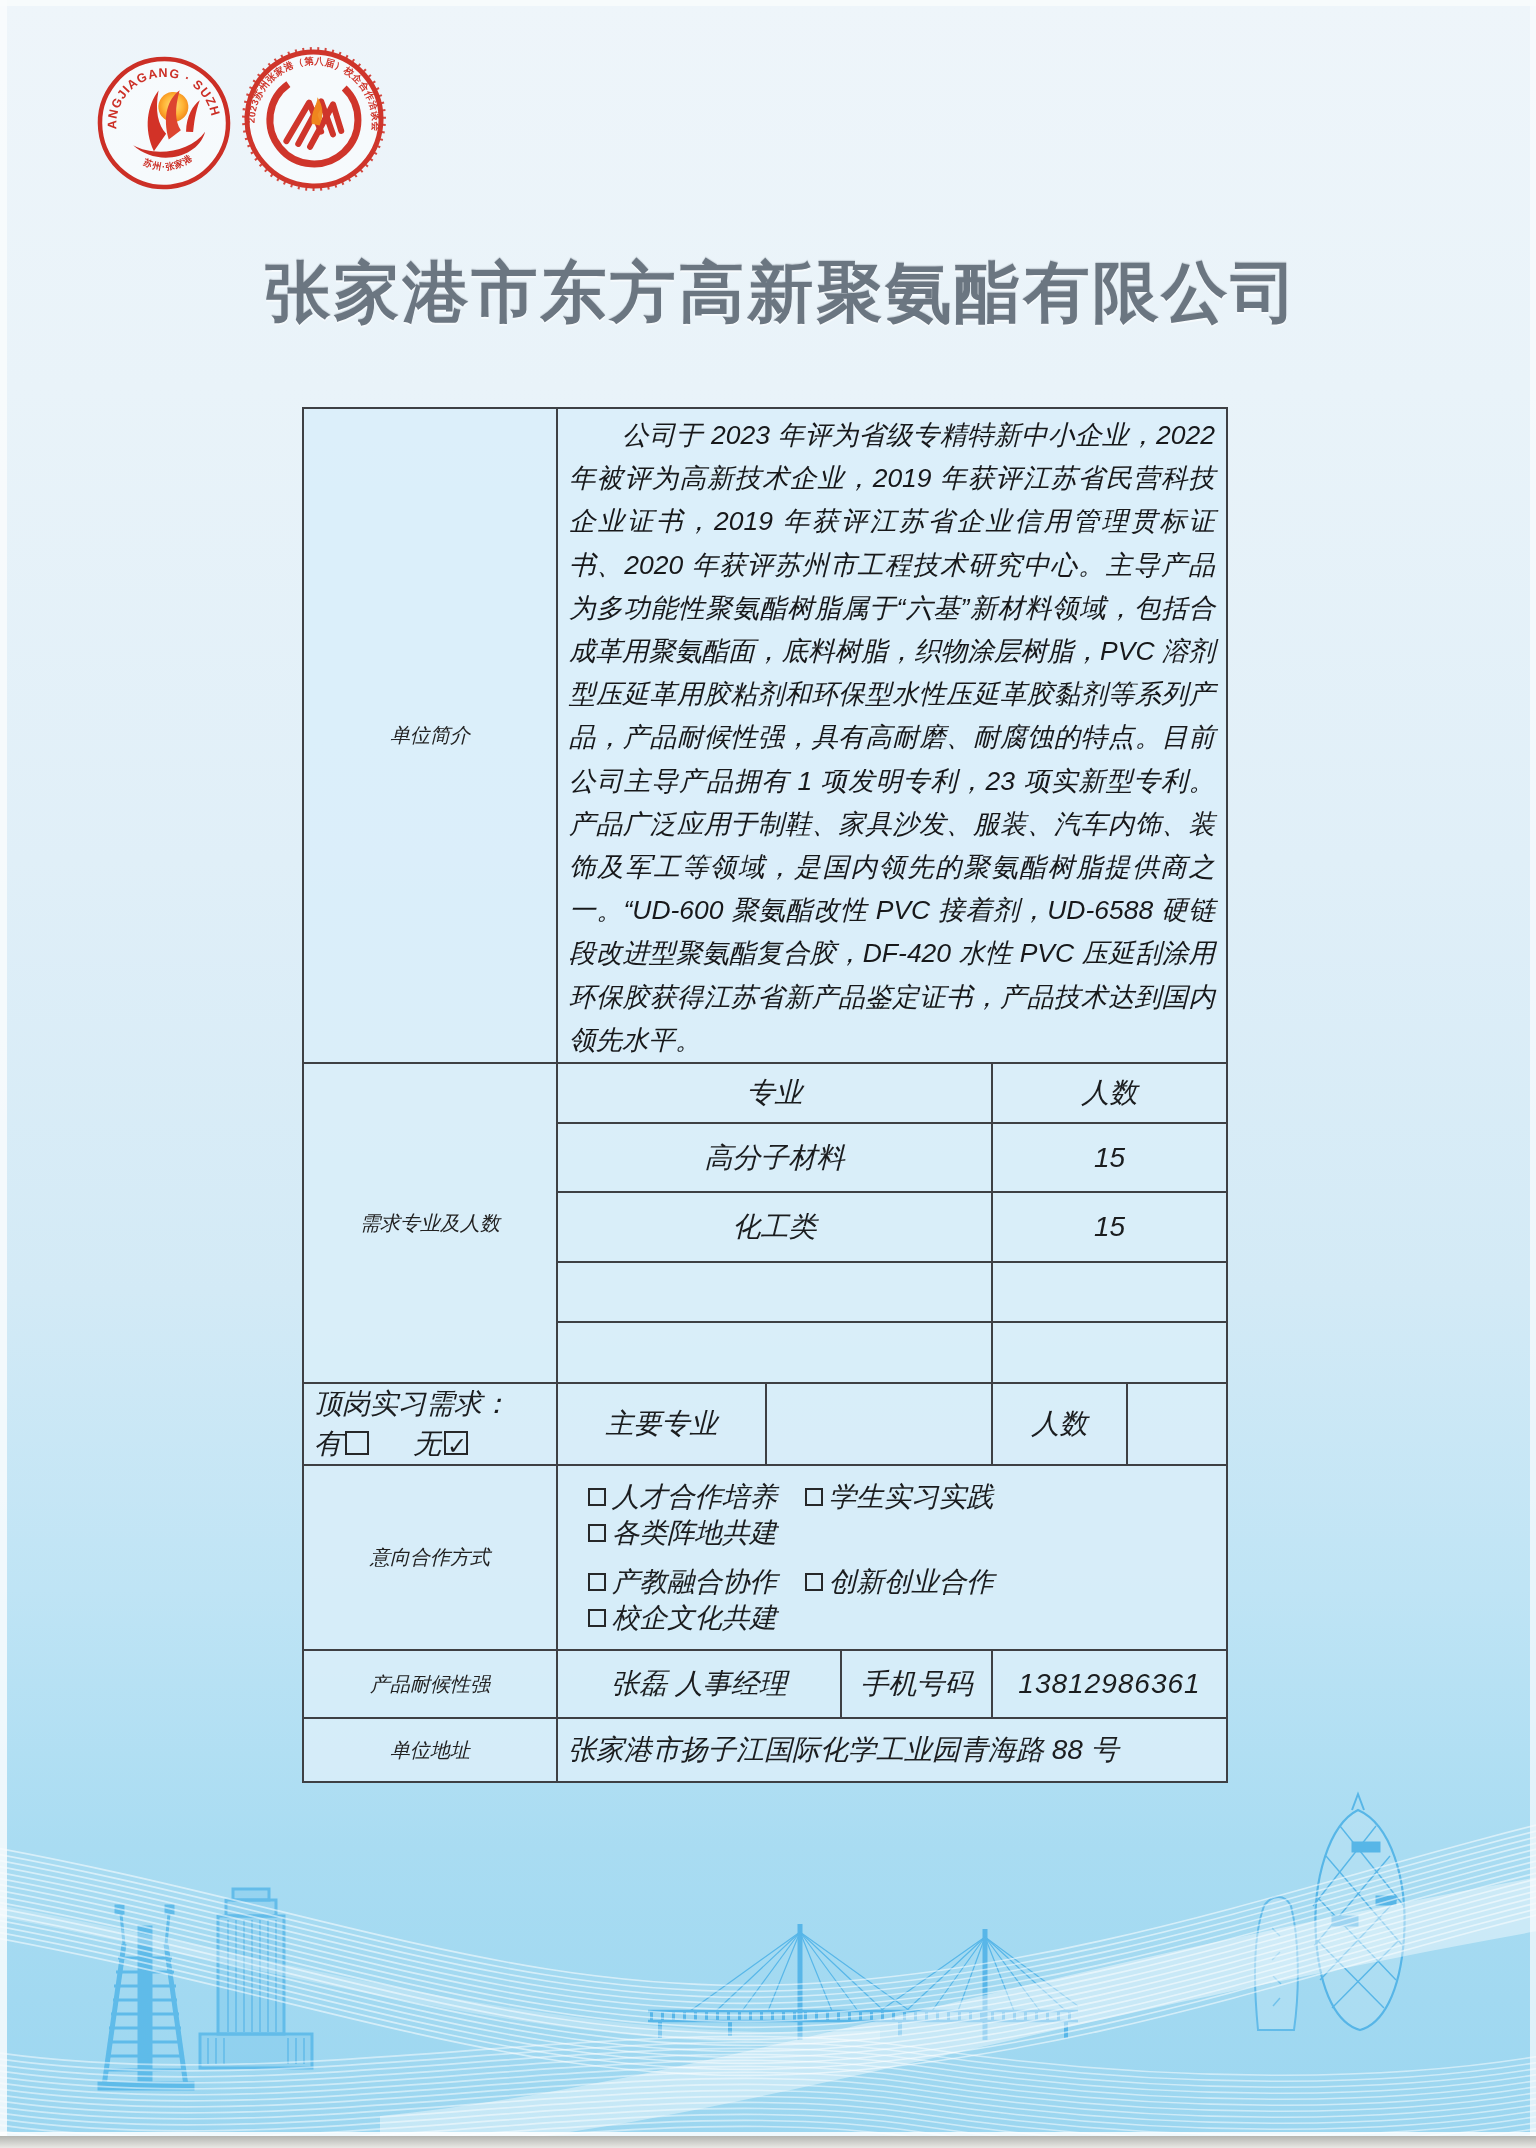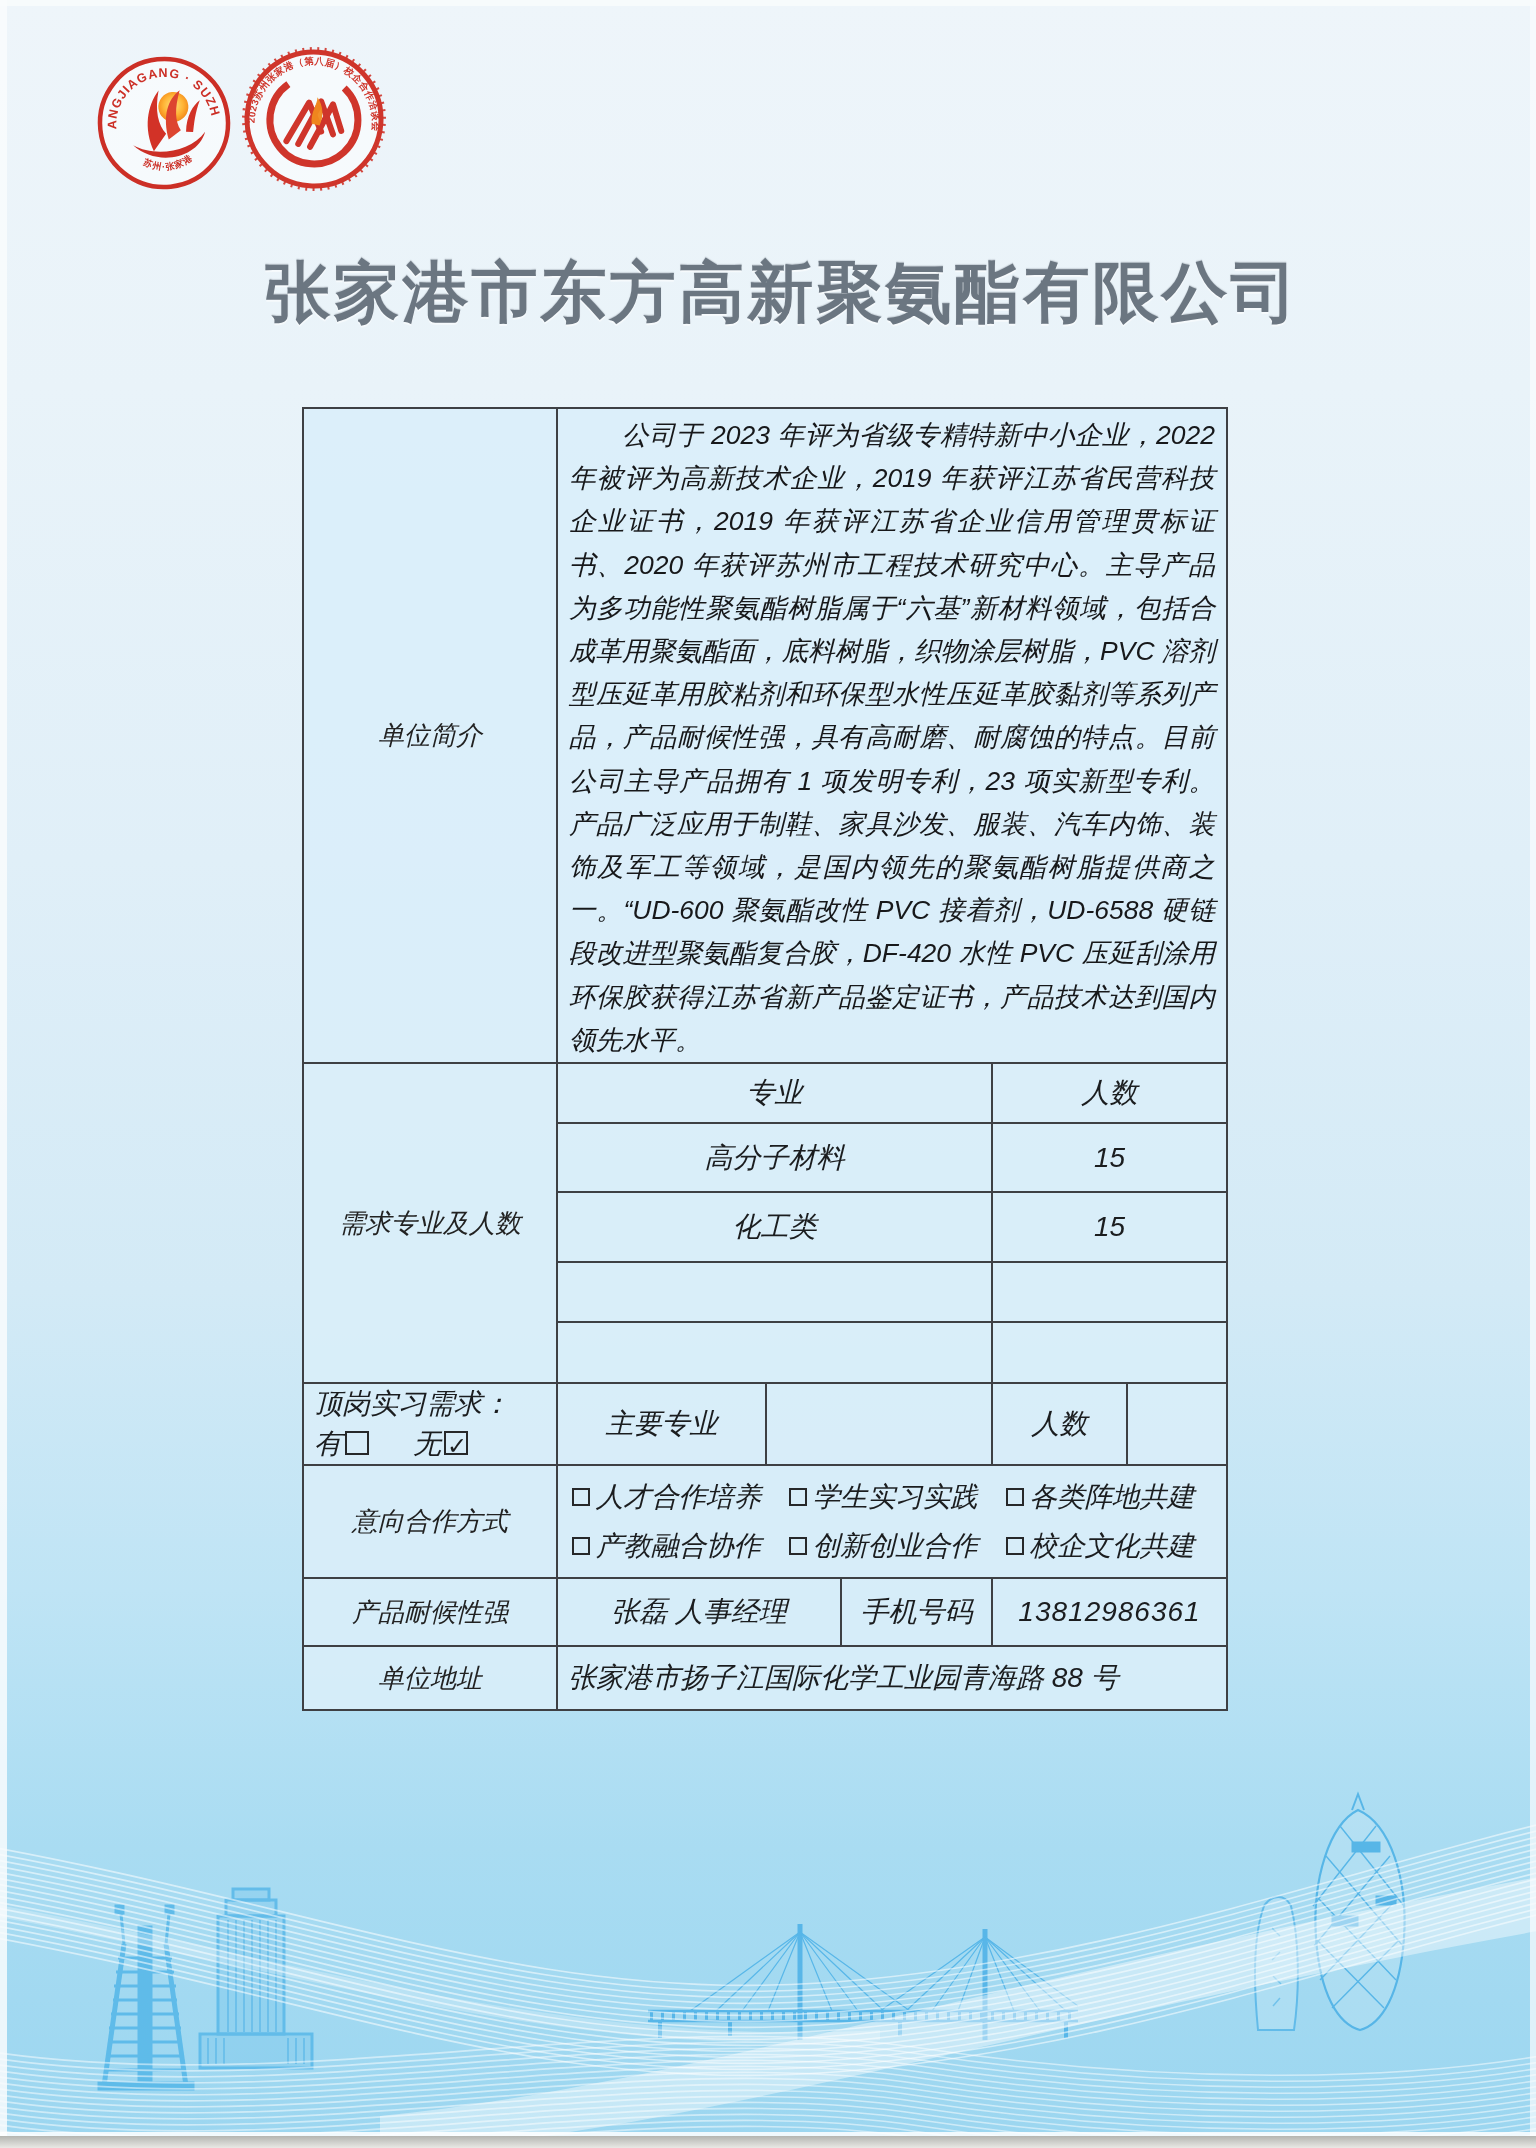--- a/index.html
+++ b/index.html
@@ -16,34 +16,34 @@
   .seal{position:absolute;z-index:5;}
   .title{position:absolute;top:248px;left:14px;width:100%;text-align:center;margin:0;
     font-size:66px;font-weight:900;letter-spacing:3px;color:#6b7681;
     text-shadow:0 2px 1px rgba(255,255,255,.6),0 -1px 1px rgba(90,100,110,.25);}
   .subtitle{position:absolute;top:340px;left:0;width:100%;text-align:center;
     font-size:40px;font-weight:700;letter-spacing:2px;color:#6b7681;}
 
   table.form{position:absolute;left:302px;top:407px;width:924px;border-collapse:collapse;table-layout:fixed;z-index:10;}
   .form td{border:2px solid #3e4044;background:rgba(218,238,249,.88);color:#1b1d1f;
     text-align:center;vertical-align:middle;padding:0;font-size:28px;font-style:italic;}
-  .form td.lab{font-size:26px;color:#222;}
+  .form td.lab{font-size:20px;color:#222;}
   .intro-cell{vertical-align:top;}
   .intro-text{font-size:26.5px;line-height:43.2px;text-align:justify;text-indent:2em;
     padding:5px 11px 0 11px;color:#17181a;}
   .num{font-size:28px;}
   .phone{font-size:30px;letter-spacing:1px;}
   .addr{text-align:left !important;padding-left:10px !important;font-size:28.5px;}
   .lab-left{text-align:left !important;padding-left:10px !important;font-size:26.5px;line-height:40px;}
   .cb{display:inline-block;width:20px;height:20px;border:2.5px solid #26282a;margin-left:3px;vertical-align:-2px;position:relative;}
   .cb.checked::after{content:"\2713";position:absolute;left:1px;top:-7px;font-size:24px;font-weight:bold;color:#1c1e20;}
   .gap{display:inline-block;width:44px;}
   .opt{display:inline-flex;align-items:center;margin:0 10px;font-size:27.5px;white-space:nowrap;}
   .cb-sm{display:inline-block;width:14px;height:14px;border:2px solid #26282a;margin-right:6px;flex:0 0 auto;}
-  .coop-line{margin:13px 0;text-align:left;padding-left:4px;}
+  .coop-line{margin:13px 16px;text-align:left;padding-left:4px;}
 
   .deco{position:absolute;left:0;bottom:0;width:1536px;height:400px;z-index:1;}
 </style>
 </head>
 <body>
 
 <div class="page">
 
   <svg class="seal" style="left:95px;top:54px;transform:rotate(-6deg);" width="138" height="138" viewBox="0 0 138 138">
     <defs>

